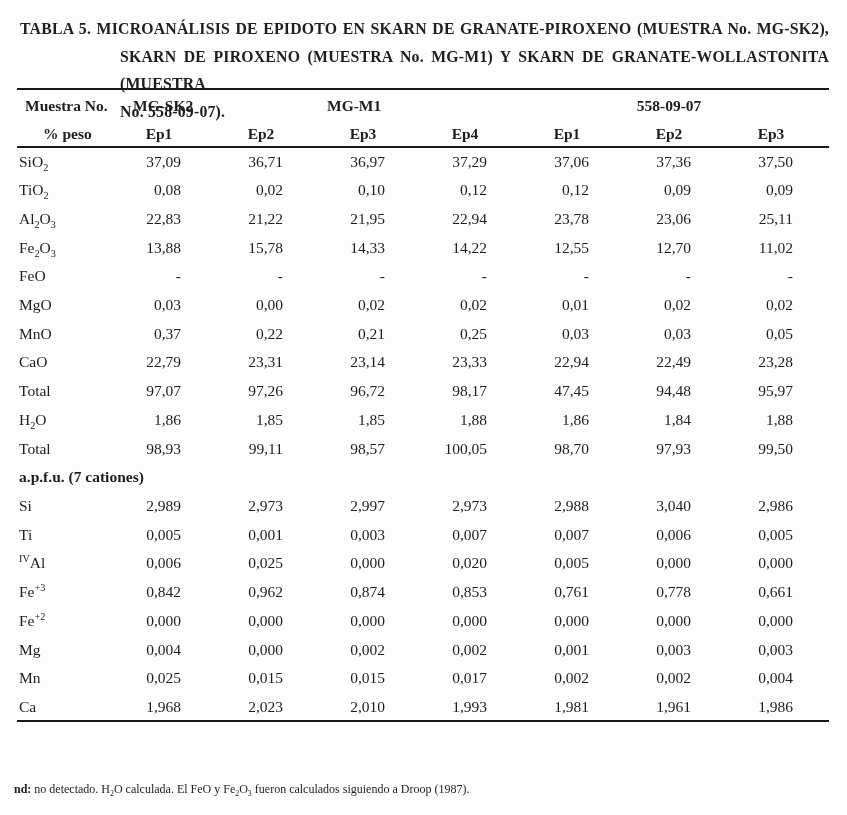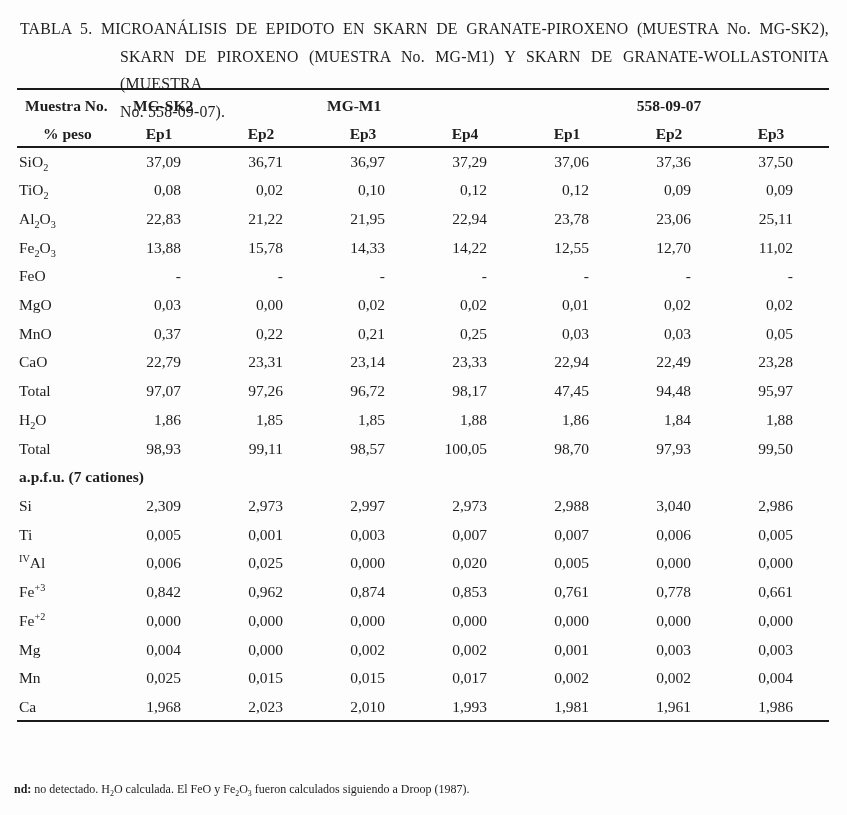--- a/index.html
+++ b/index.html
@@ -18,21 +18,21 @@
     color: var(--text);
     overflow: hidden;
   }
 
   
   .caption {
     position: absolute;
     left: 20px;
     top: 15px;
     width: 809px;
-    font-weight: normal;
+    font-weight: bold;
     font-size: 15.8px;
     line-height: 27.6px;
     letter-spacing: 0.2px;
   }
   .caption-line.justified { text-align: justify; text-align-last: justify; }
   .caption-line.indented { margin-left: 100px; }
 
   
   .tablewrap { position: absolute; left: 17px; top: 88px; }
   table {
@@ -223,21 +223,21 @@
             <td class="val">100,05</td>
             <td class="val">98,70</td>
             <td class="val">97,93</td>
             <td class="val">99,50</td>
           </tr>
           <tr>
             <td colspan="8" class="section">a.p.f.u. (7 cationes)</td>
           </tr>
           <tr>
             <td class="rowlabel">Si</td>
-            <td class="val">2,309</td>
+            <td class="val">2,989</td>
             <td class="val">2,973</td>
             <td class="val">2,997</td>
             <td class="val">2,973</td>
             <td class="val">2,988</td>
             <td class="val">3,040</td>
             <td class="val">2,986</td>
           </tr>
           <tr>
             <td class="rowlabel">Ti</td>
             <td class="val">0,005</td>

